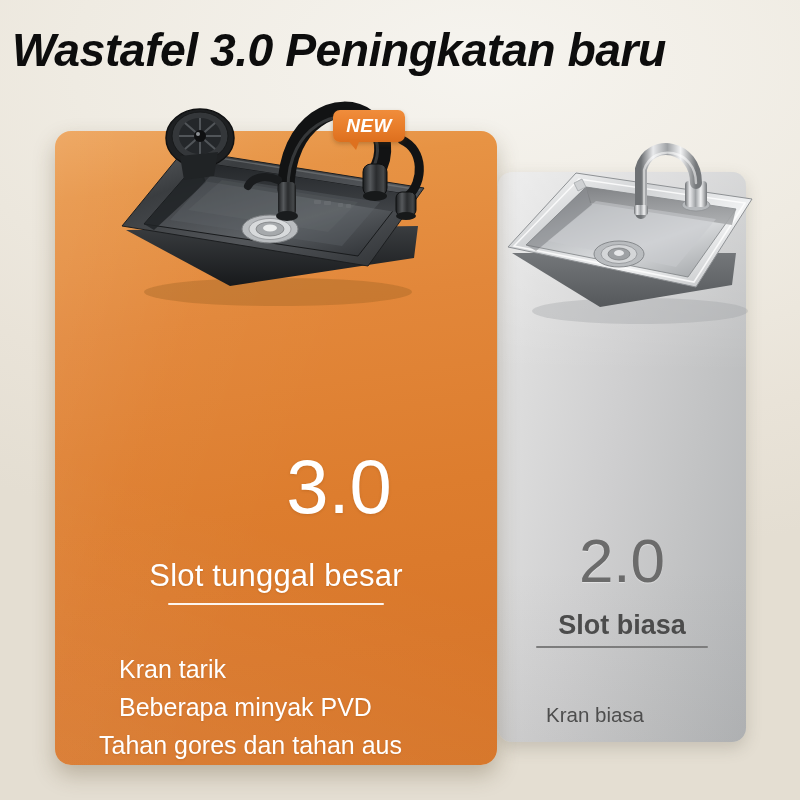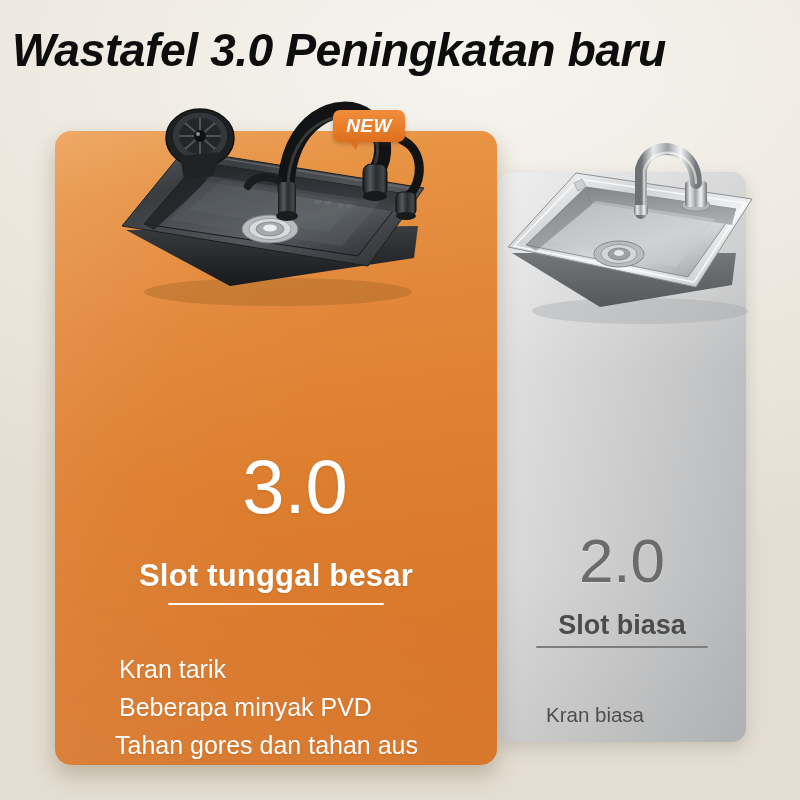--- a/index.html
+++ b/index.html
@@ -46,40 +46,41 @@
     background:
       linear-gradient(110deg,rgba(255,255,255,0.10) 0%,rgba(255,255,255,0.02) 30%,rgba(255,255,255,0) 55%),
       linear-gradient(20deg,rgba(255,255,255,0.07) 0%,rgba(255,255,255,0) 40%);
     pointer-events:none;
   }
   
   .big-30{
     position:absolute;left:0;top:318px;width:480px;text-align:center;
     font-size:76px;line-height:76px;color:#ffffff;font-weight:400;
     text-shadow:0 1px 3px rgba(120,60,10,0.22);
+    padding-left:44px;
   }
   .sub-30{
     position:absolute;left:0;top:427px;width:442px;text-align:center;
-    font-size:31px;font-weight:bold;color:#ffffff;letter-spacing:0.2px;
+    font-size:31px;font-weight:normal;color:#ffffff;letter-spacing:0.2px;
     text-shadow:0 1px 2px rgba(120,60,10,0.20);
   }
   .rule-white{
     position:absolute;left:113px;top:472px;width:216px;height:2px;
     background:rgba(255,255,255,0.92);border-radius:1px;
   }
   .feat-left{
     position:absolute;left:0;top:503px;width:442px;
   }
   .feat-left li{
     list-style:none;color:#ffffff;font-size:25px;line-height:38px;
     white-space:nowrap;text-shadow:0 1px 2px rgba(120,60,10,0.18);
   }
   .feat-left li.i0{margin-left:24px;}
   .feat-left li.i1{margin-left:24px;}
-  .feat-left li.i2{margin-left:20px;}
+  .feat-left li.i2{margin-left:4px;}
   .feat-left li.i3{margin-left:28px;}
   
   .big-20{
     position:absolute;left:0;top:358px;width:248px;text-align:center;
     font-size:62px;line-height:62px;color:#6b6b6b;font-weight:400;
     text-shadow:0 1px 1px rgba(255,255,255,0.45);
   }
   .sub-20{
     position:absolute;left:0;top:438px;width:248px;text-align:center;
     font-size:27px;font-weight:bold;color:#4a4a4a;

